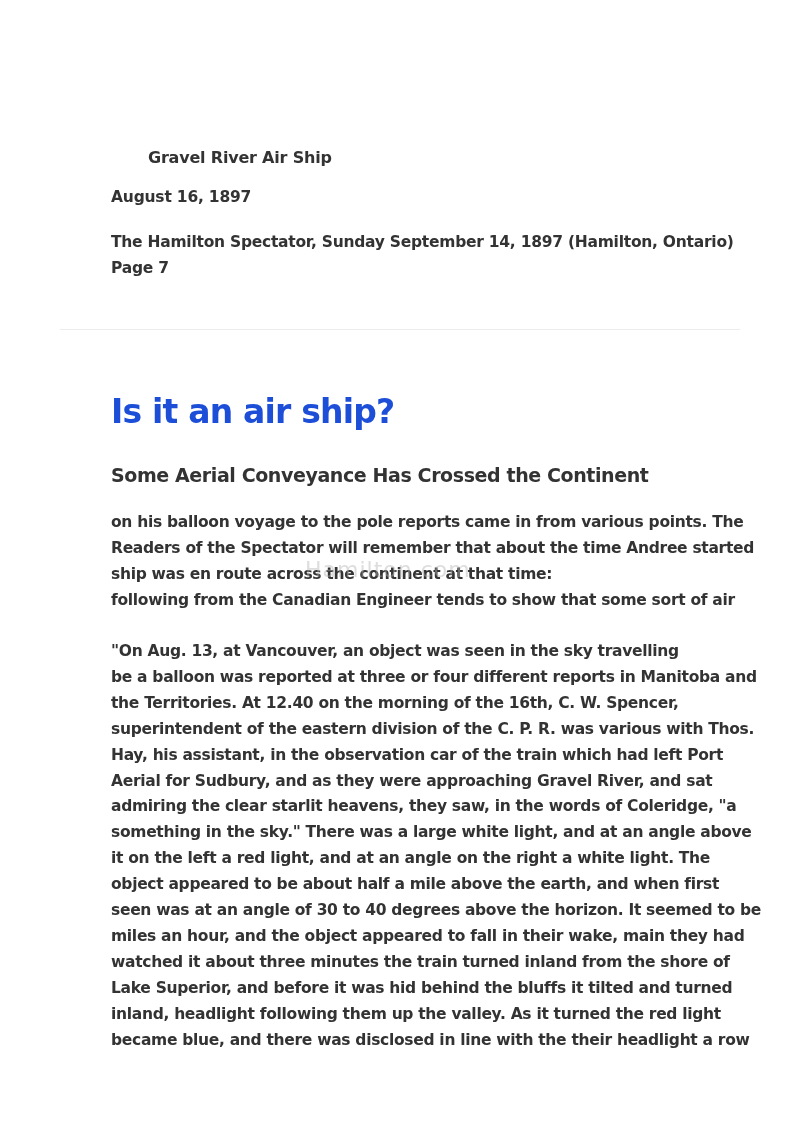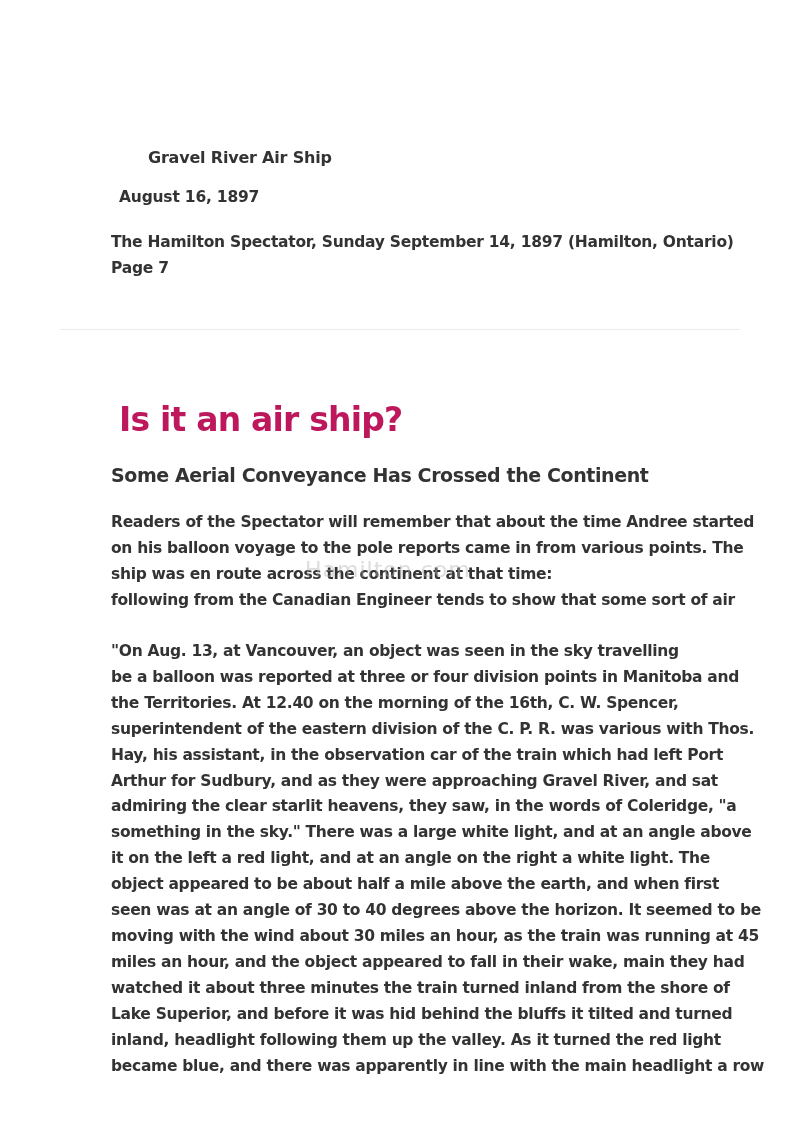--- a/index.html
+++ b/index.html
@@ -26,21 +26,21 @@
       left: 25px;
       top: 136px;
       font-size: 16px;
       font-weight: bold;
       letter-spacing: -0.2px;
       white-space: nowrap;
       margin: 12px;
     }
     .date-line {
       position: absolute;
-      left: 8px;
+      left: 0;
       top: 188px;
       font-size: 15.5px;
       font-weight: bold;
       letter-spacing: -0.2px;
       white-space: nowrap;
       margin: 0;
     }
     .source-line {
       position: absolute;
       left: 0;
@@ -66,26 +66,26 @@
     .article {
       position: absolute;
       left: 111px;
       top: 0;
       width: 600px;
     }
     .headline {
       position: absolute;
       left: 0;
       top: 392px;
-      margin: 8px;
+      margin: 0;
       font-size: 33px;
       font-weight: bold;
       letter-spacing: -0.8px;
       white-space: nowrap;
-      color: #be185d;
+      color: #1d4ed8;
     }
     .subhead {
       position: absolute;
       left: 0;
       top: 464px;
       margin: 0;
       font-size: 19px;
       font-weight: bold;
       letter-spacing: -0.4px;
       white-space: nowrap;
@@ -129,40 +129,39 @@
   </p>
 </div>
 
 <hr class="divider">
 
 <div class="article">
   <h2 class="headline">Is it an air ship?</h2>
   <h3 class="subhead">Some Aerial Conveyance Has Crossed the Continent</h3>
 
   <p class="para para-1">
+    <span class="ln">on his balloon voyage to the pole reports came in from various points. The</span>
     <span class="ln">Readers of the Spectator will remember that about the time Andree started</span>
-    <span class="ln">on his balloon voyage to the pole reports came in from various points. The</span>
     <span class="ln">ship was en route across the continent at that time:</span>
     <span class="ln">following from the Canadian Engineer tends to show that some sort of air</span>
   </p>
 
   <p class="para para-2">
     <span class="ln">"On Aug. 13, at Vancouver, an object was seen in the sky travelling</span>
-    <span class="ln">be a balloon was reported at three or four division points in Manitoba and</span>
+    <span class="ln">be a balloon was reported at three or four different reports in Manitoba and</span>
     <span class="ln">the Territories. At 12.40 on the morning of the 16th, C. W. Spencer,</span>
     <span class="ln">superintendent of the eastern division of the C. P. R. was various with Thos.</span>
     <span class="ln">Hay, his assistant, in the observation car of the train which had left Port</span>
-    <span class="ln">Arthur for Sudbury, and as they were approaching Gravel River, and sat</span>
+    <span class="ln">Aerial for Sudbury, and as they were approaching Gravel River, and sat</span>
     <span class="ln">admiring the clear starlit heavens, they saw, in the words of Coleridge, "a</span>
     <span class="ln">something in the sky." There was a large white light, and at an angle above</span>
     <span class="ln">it on the left a red light, and at an angle on the right a white light. The</span>
     <span class="ln">object appeared to be about half a mile above the earth, and when first</span>
     <span class="ln">seen was at an angle of 30 to 40 degrees above the horizon.  It seemed to be</span>
-    <span class="ln">moving with the wind about 30 miles an hour, as the train was running at 45</span>
     <span class="ln">miles an hour, and the object appeared to fall in their wake, main they had</span>
     <span class="ln">watched it about three minutes the train turned inland from the shore of</span>
     <span class="ln">Lake Superior, and before it was hid behind the bluffs it tilted and turned</span>
     <span class="ln">inland, headlight following them up the valley. As it turned the red light</span>
-    <span class="ln">became blue, and there was apparently in line with the main headlight a row</span>
+    <span class="ln">became blue, and there was disclosed in line with the their headlight a row</span>
   </p>
 </div>
 
 <div class="watermark">Hamilton.com</div>
 
 </body></html>

